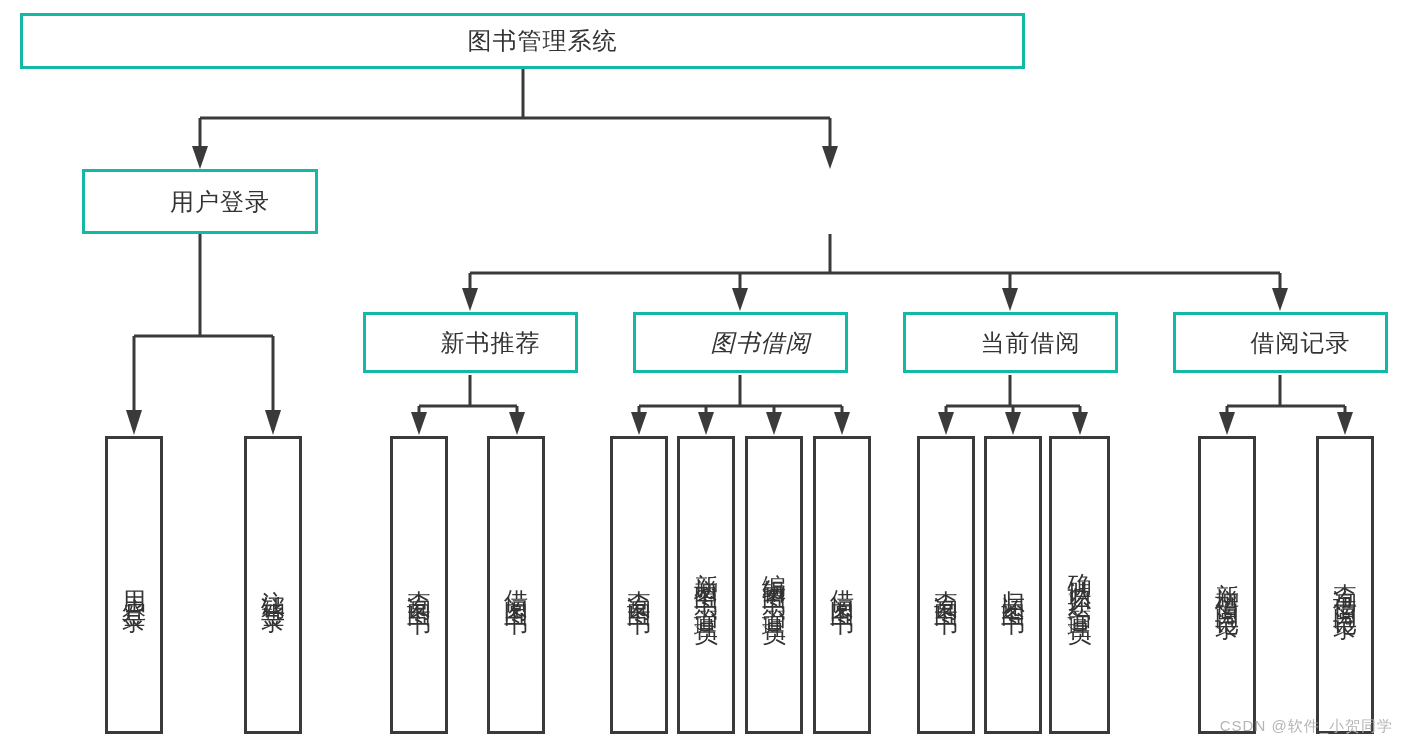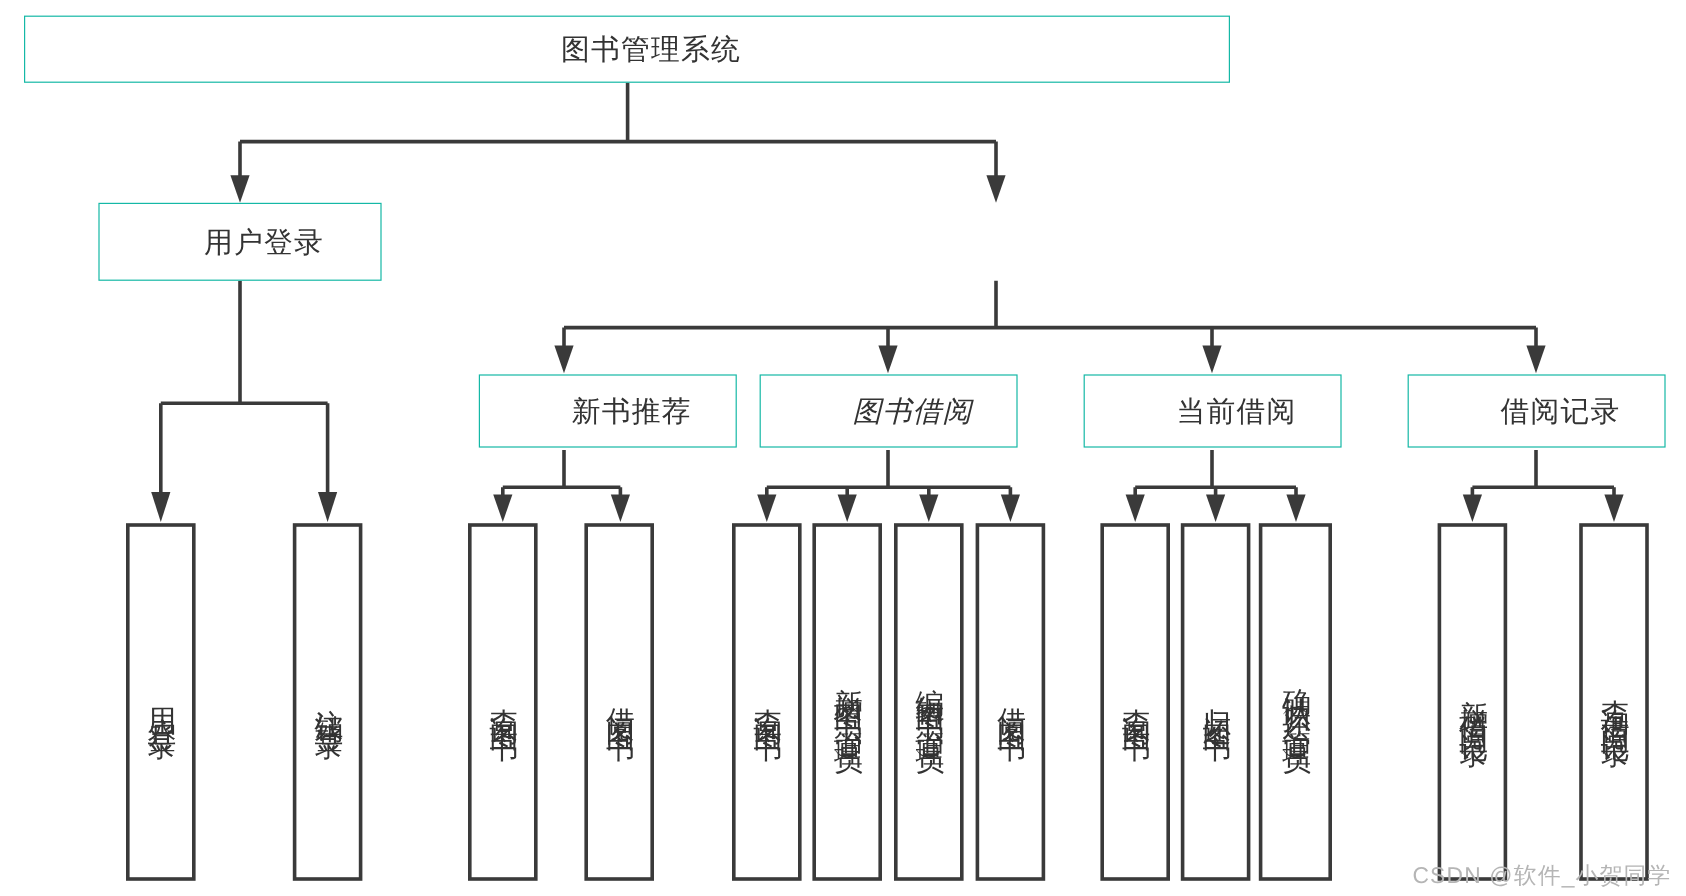--- a/index.html
+++ b/index.html
@@ -17,21 +17,21 @@
   }
   #wires {
     position: absolute;
     left: 0;
     top: 0;
     z-index: 0;
   }
   .hbox {
     position: absolute;
     box-sizing: border-box;
-    border: 1px solid #14b8a6;
+    border: 3px solid #14b8a6;
     background: #ffffff;
     display: flex;
     align-items: center;
     justify-content: center;
     font-size: 24px;
     color: #333333;
     z-index: 1;
     letter-spacing: 1px;
     padding-left: 40px;
   }
@@ -53,21 +53,21 @@
     font-size: 24px;
     color: #333333;
     letter-spacing: 7px;
     line-height: 1;
     white-space: nowrap;
   }
   #watermark {
     position: absolute;
     top: 717px;
     right: 12px;
-    font-size: 19px;
+    font-size: 15px;
     color: #b5b5b5;
     letter-spacing: 1px;
     z-index: 2;
     white-space: nowrap;
   }
 </style>
 </head>
 <body>
 
 <div id="canvas">
@@ -123,21 +123,21 @@
   </svg>
 
   <div class="hbox" style="left:20px; top:13px; width:1005px; height:56px;">
     <span>图书管理系统</span>
   </div>
 
   <div class="hbox" style="left:82px; top:169px; width:236px; height:65px;">
     <span>用户登录</span>
   </div>
 
-  <div class="hbox" style="left:363px; top:312px; width:215px; height:61px;margin-left:36px;">
+  <div class="hbox" style="left:363px; top:312px; width:215px; height:61px;">
     <span>新书推荐</span>
   </div>
   <div class="hbox" style="left:633px; top:312px; width:215px; height:61px;font-style:italic;">
     <span>图书借阅</span>
   </div>
   <div class="hbox" style="left:903px; top:312px; width:215px; height:61px;">
     <span>当前借阅</span>
   </div>
   <div class="hbox" style="left:1173px; top:312px; width:215px; height:61px;">
     <span>借阅记录</span>

